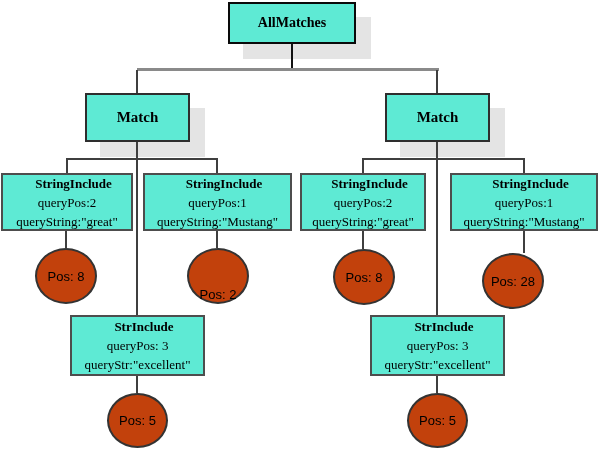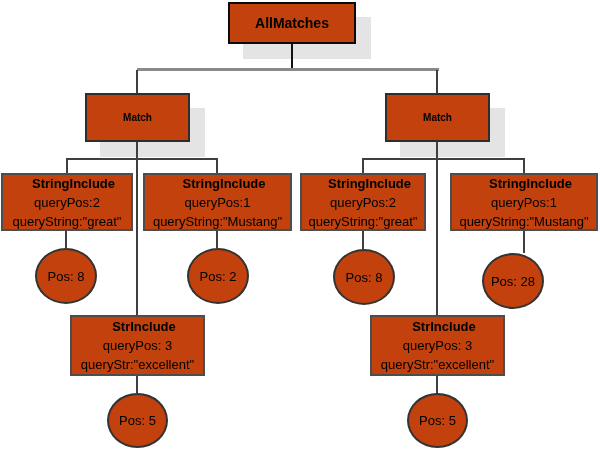--- a/index.html
+++ b/index.html
@@ -2,26 +2,27 @@
 <html><head>
 <meta charset="utf-8">
 <style>
   html,body{margin:0;padding:0;background:#fff;}
   #canvas{
     position:relative;width:600px;height:451px;background:#ffffff;
     font-family:"Liberation Sans", sans-serif;color:#000;overflow:hidden;
   }
   .shadow{position:absolute;background:#e4e4e4;}
   .node{
-    position:absolute;box-sizing:border-box;background:#c2410c;
+    position:absolute;box-sizing:border-box;background:#5eead4;
     display:flex;flex-direction:column;align-items:center;justify-content:center;
     text-align:center;
+    font-family:Liberation Serif, serif;
   }
   .root-box{border:2px solid #0a0a0a;font-weight:bold;font-size:14px;}
-  .match-box{border:2px solid #2e2e2e;font-weight:bold;font-size:10px;}
+  .match-box{border:2px solid #2e2e2e;font-weight:bold;font-size:15px;}
   .inc-box{border:2px solid #4d4d4d;font-size:13px;line-height:19px;}
   .inc-box .t{font-weight:bold;margin-left:13px;}
   .circle{
     position:absolute;box-sizing:border-box;background:#c2410c;border:2px solid #333;
     border-radius:50%;display:flex;align-items:center;justify-content:center;
     font-size:13px;
   }
   .hline,.vline{position:absolute;background:#3f3f3f;}
   .conn-top{background:#8a8a8a;}
 </style>
@@ -85,21 +86,21 @@
   </div>
   <div class="node inc-box" style="left:450px;top:173px;width:148px;height:58px;">
     <div class="t">StringInclude</div>
     <div>queryPos:1</div>
     <div>queryString:"Mustang"</div>
   </div>
 
   <div class="circle" style="left:35px;top:248px;width:62px;height:56px;">
     <span>Pos: 8</span>
   </div>
-  <div class="circle" style="left:187px;top:248px;width:62px;height:56px;">
+  <div class="circle" style="left:187px;top:248px;width:62px;height:56px;align-items:flex-end;">
     <span>Pos: 2</span>
   </div>
   <div class="circle" style="left:333px;top:249px;width:62px;height:56px;">
     <span>Pos: 8</span>
   </div>
   <div class="circle" style="left:482px;top:253px;width:62px;height:56px;">
     <span>Pos: 28</span>
   </div>
 
   <div class="node inc-box" style="left:70px;top:315px;width:135px;height:61px;">

